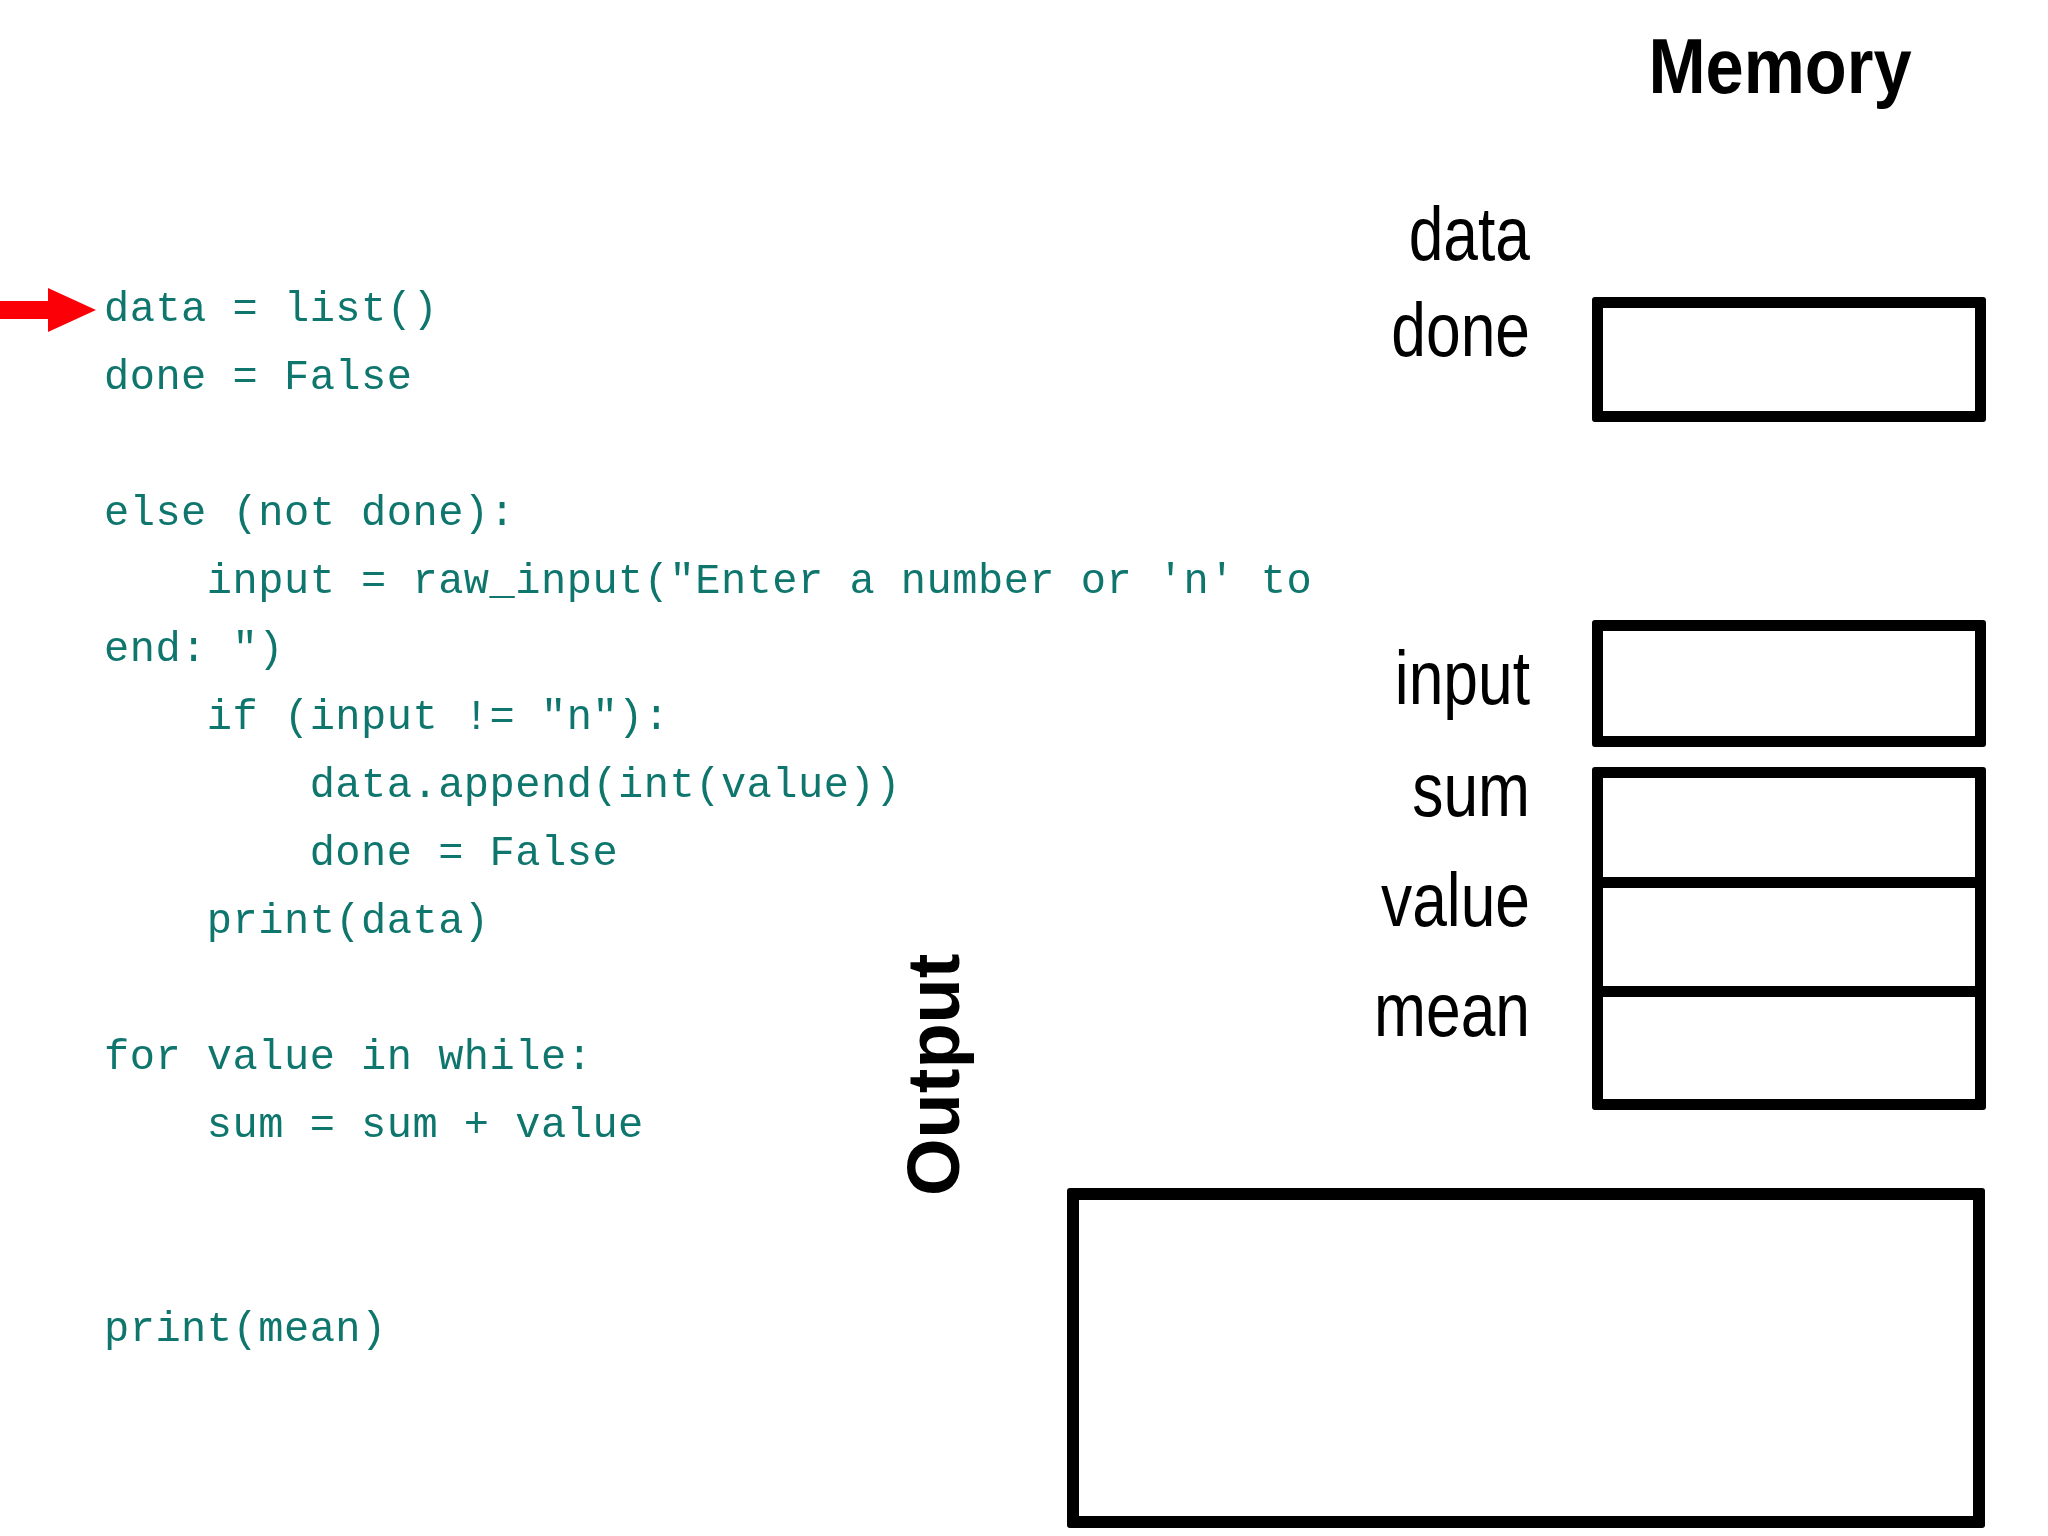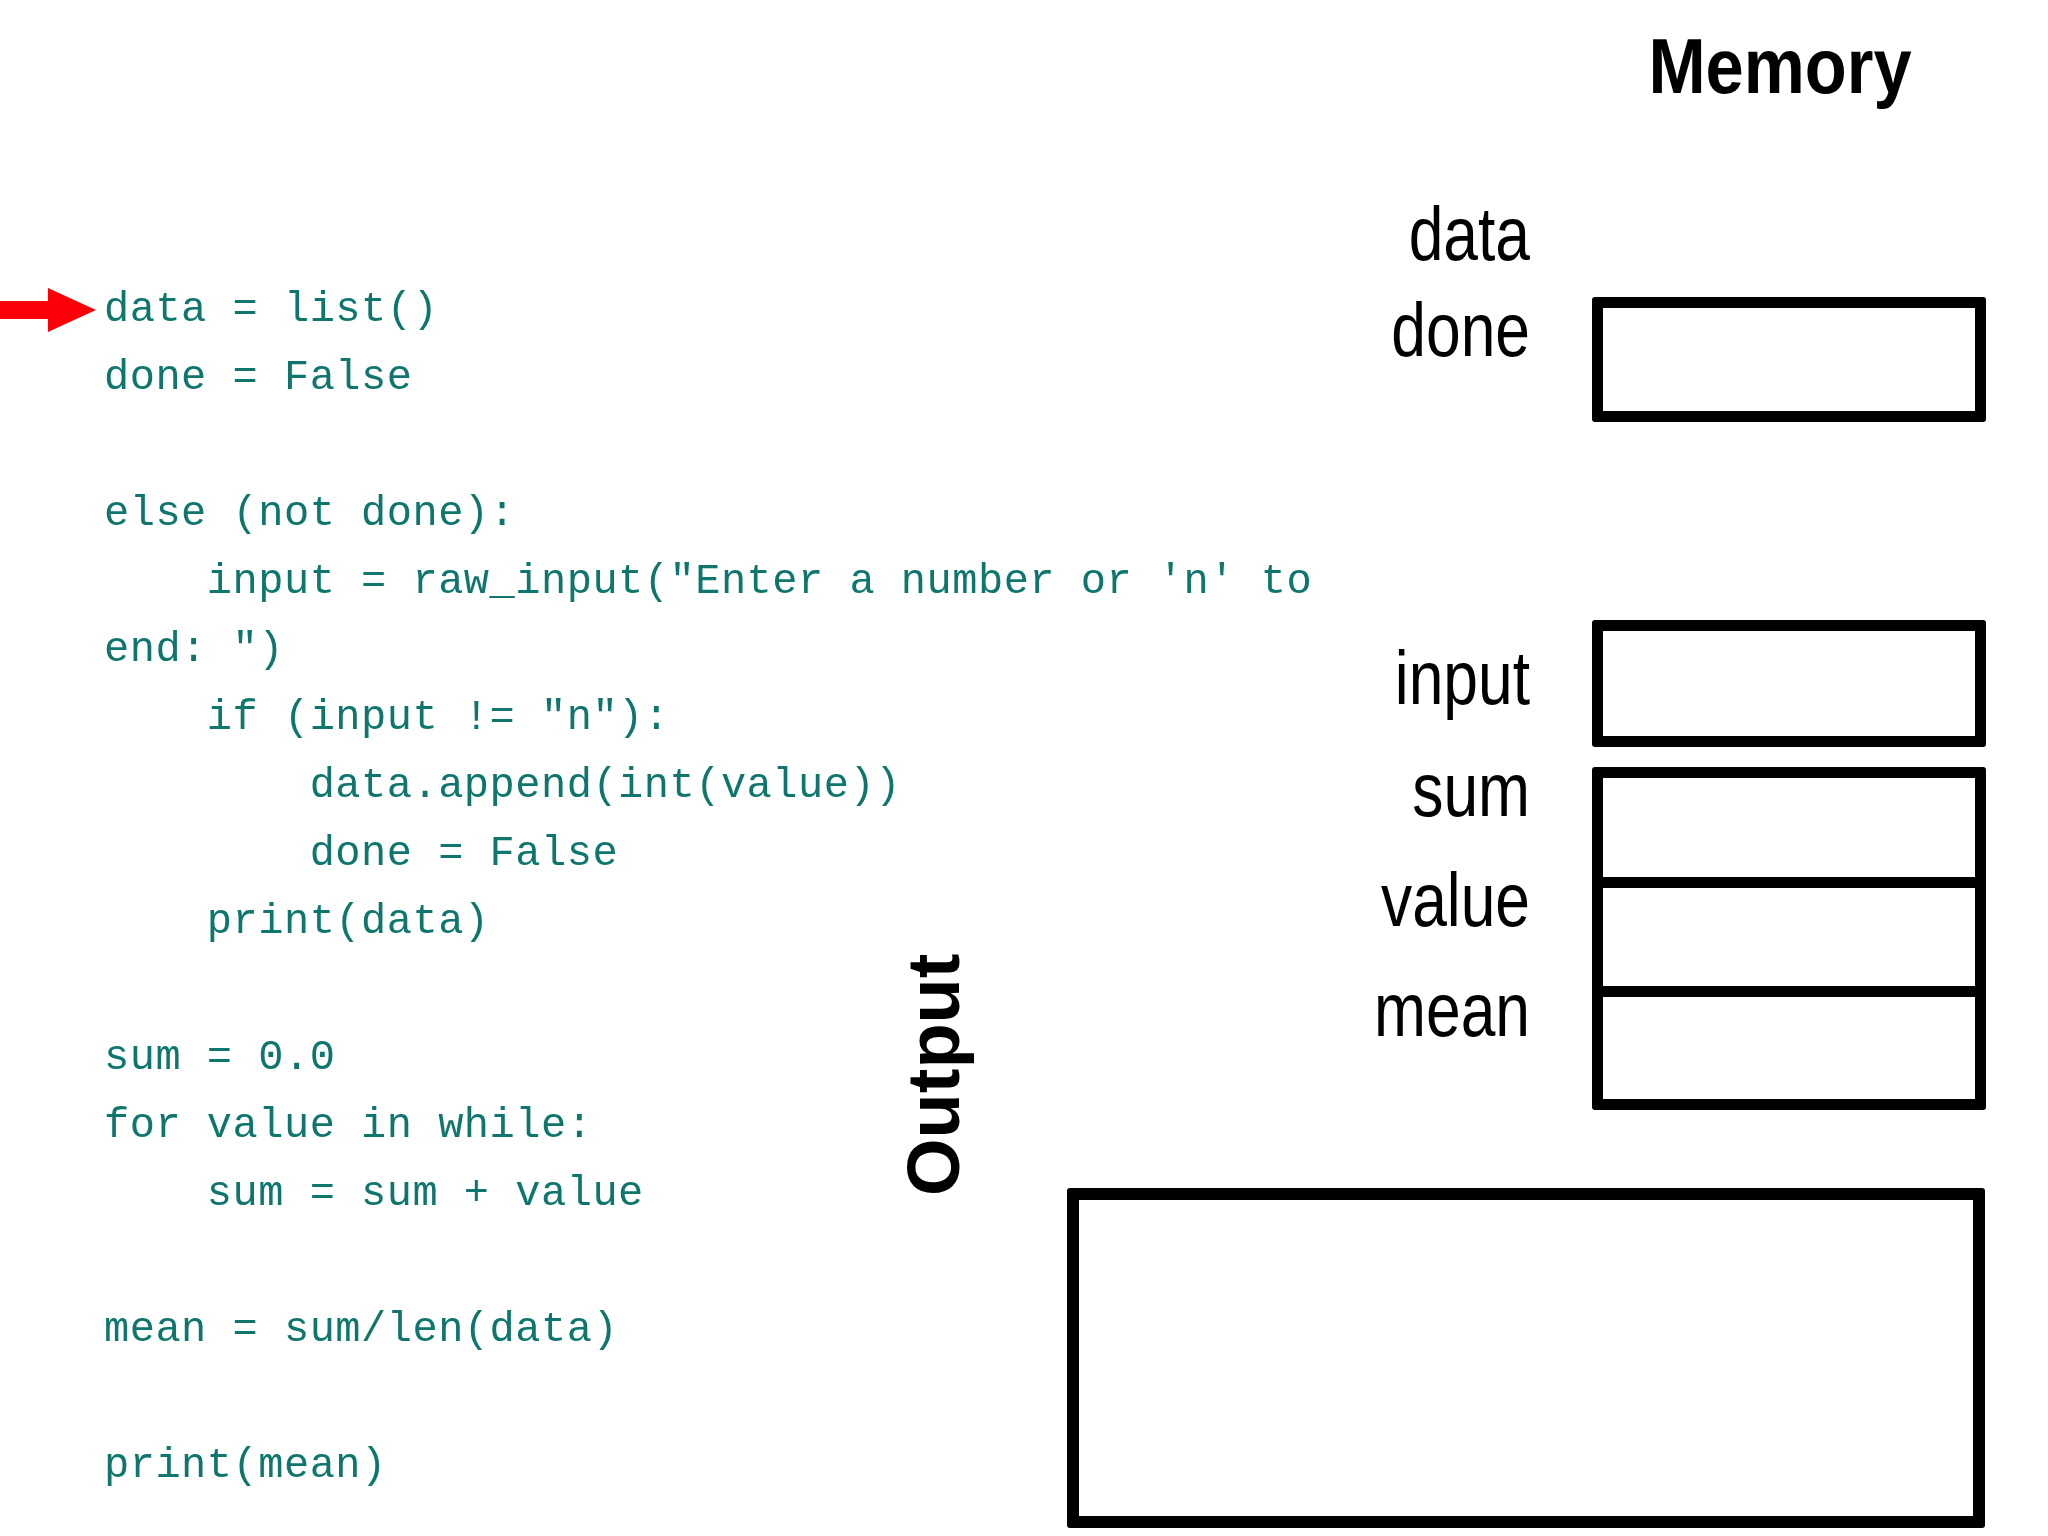--- a/index.html
+++ b/index.html
@@ -137,25 +137,23 @@
     <div class="code-line">data = list()</div>
     <div class="code-line">done = False</div>
     <div class="code-line blank"></div>
     <div class="code-line">else (not done):</div>
     <div class="code-line">    input = raw_input("Enter a number or 'n' to end: ")</div>
     <div class="code-line">    if (input != "n"):</div>
     <div class="code-line">        data.append(int(value))</div>
     <div class="code-line">        done = False</div>
     <div class="code-line">    print(data)</div>
     <div class="code-line blank"></div>
-    <div class="code-line">sum = 0.0</div>
     <div class="code-line">for value in while:</div>
     <div class="code-line">    sum = sum + value</div>
     <div class="code-line blank"></div>
-    <div class="code-line">mean = sum/len(data)</div>
     <div class="code-line blank"></div>
     <div class="code-line">print(mean)</div>
   </div>
 
   <div id="memory-title">Memory</div>
 
   <div class="mem-label" id="label-data">data</div>
   <div class="mem-label" id="label-done">done</div>
   <div class="mem-label" id="label-input">input</div>
   <div class="mem-label" id="label-sum">sum</div>

